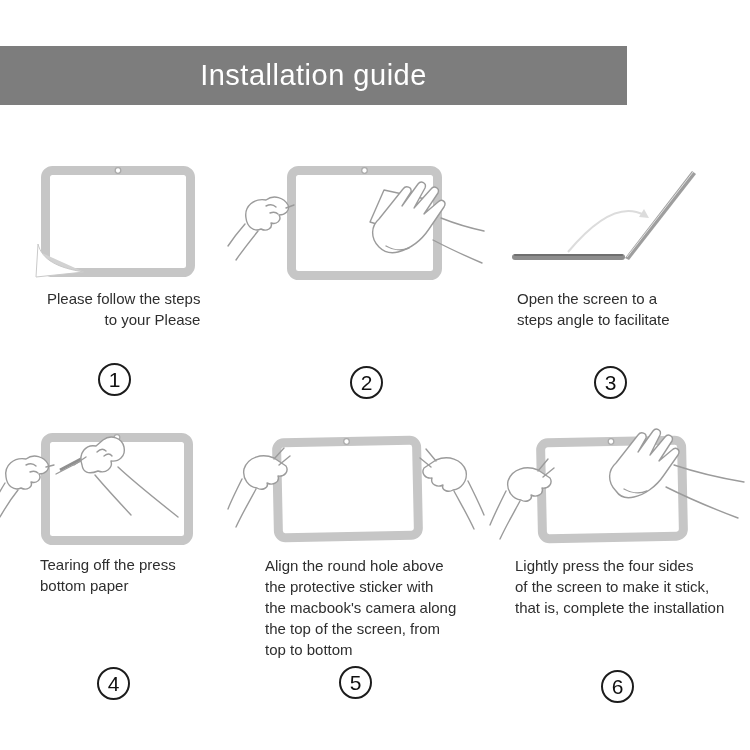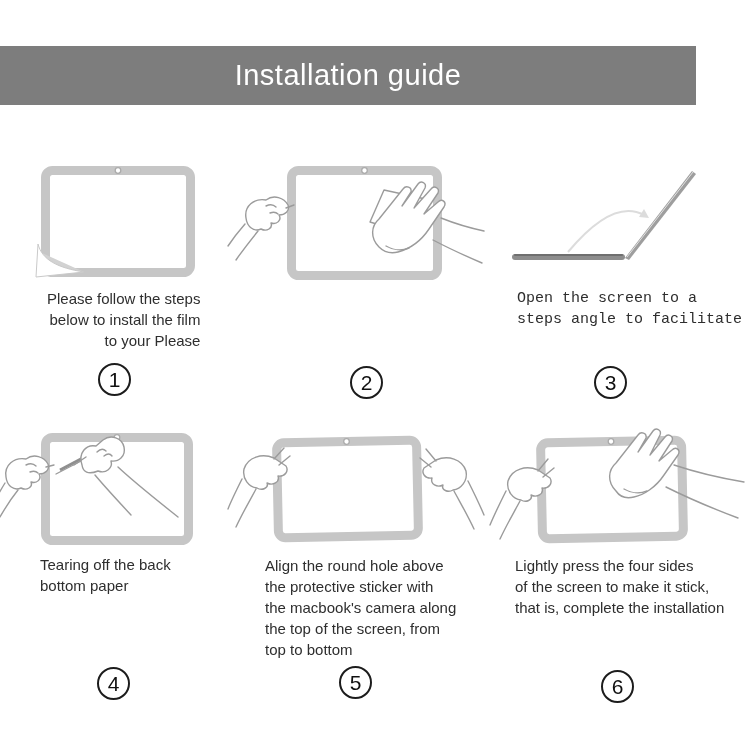--- a/index.html
+++ b/index.html
@@ -1,21 +1,21 @@
 <!DOCTYPE html>
 <html style="--banner-bg: #7d7d7d; --banner-text: #ffffff; --caption-text: #2e2e2e; --frame-gray: #c6c6c6; --line-art: #9b9b9b; --badge-border: #1c1c1c;"><head>
 <meta charset="utf-8">
 <style>
   html,body { margin:0; padding:0; background:#fff; }
   .page {
     position:relative; width:750px; height:750px; background:#fff;
     font-family:"Liberation Sans", sans-serif; overflow:hidden;
   }
   .banner {
-    position:absolute; left:0; top:46px; width:696px; height:59px;
+    position:absolute; left:0; top:46px; width:627px; height:59px;
     background:var(--banner-bg,#7d7d7d);
     display:flex; align-items:center; justify-content:center;
   }
   .banner-title {
     color:var(--banner-text,#ffffff); font-size:29px; letter-spacing:0.5px;
   }
   .caption {
     position:absolute; color:var(--caption-text,#2e2e2e);
     font-size:15px; line-height:21px; white-space:nowrap;
   }
@@ -127,29 +127,28 @@
     </g>
     <g>
       <path class="inkfill" d="M128,66 C119,57 120,45 128,38 L150,10 C153,6 159,8 158,13 L150,27 L165,6 C168,2 174,5 172,10 L162,30 L177,12 C180,8 186,11 184,16 L171,36 L184,25 C188,21 193,25 190,30 L176,50 C168,62 156,70 146,72 C138,74 132,72 128,66 Z"></path>
       <path class="ink" d="M136,64 C143,68 152,69 159,66"></path>
       <path class="ink" d="M186,40 C210,48 232,53 256,57 M178,62 C202,74 226,84 250,93"></path>
     </g>
   </svg>
 
   <div class="caption" style="left:47px; top:288px;text-align:right;">
     <div>Please follow the steps</div>
-    <div>below to install the film</div>
     <div>to your Please</div>
   </div>
-  <div class="caption" style="left:517px; top:288px;font-family:Liberation Mono, monospace;">
+  <div class="caption" style="left:517px; top:288px;">
     <div>Open the screen to a</div>
     <div>steps angle to facilitate</div>
   </div>
   <div class="caption" style="left:40px; top:554px;">
-    <div>Tearing off the back</div>
+    <div>Tearing off the press</div>
     <div>bottom paper</div>
   </div>
   <div class="caption" style="left:265px; top:555px;">
     <div>Align the round hole above</div>
     <div>the protective sticker with</div>
     <div>the macbook's camera along</div>
     <div>the top of the screen, from</div>
     <div>top to bottom</div>
   </div>
   <div class="caption" style="left:515px; top:555px;">

